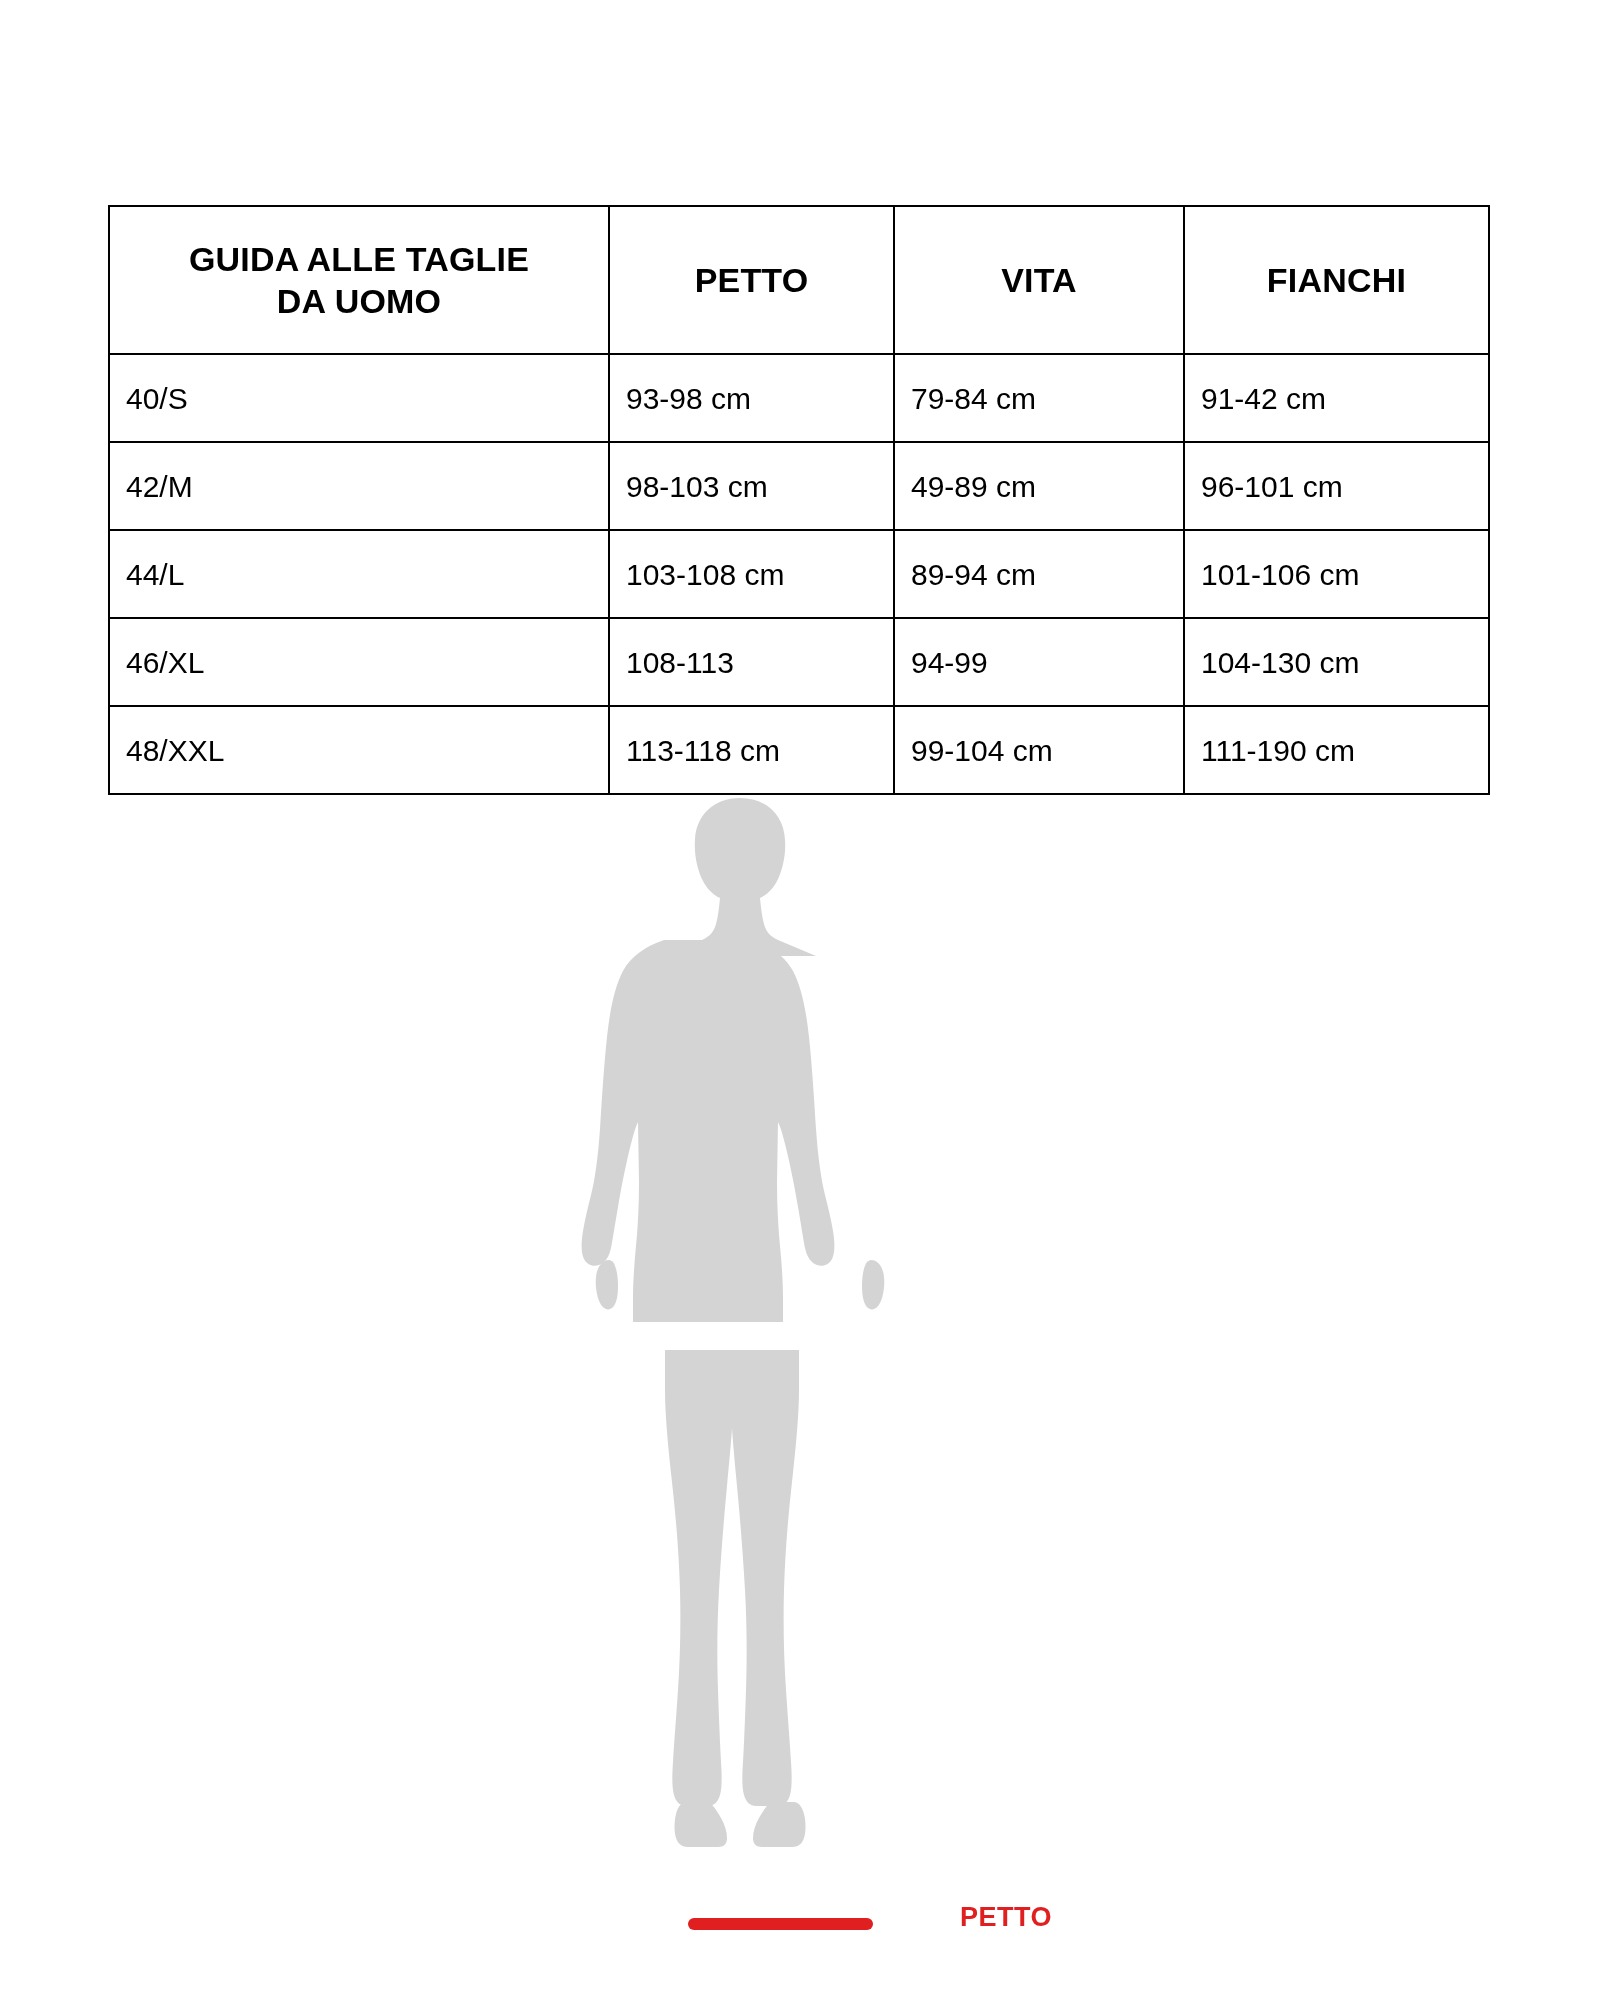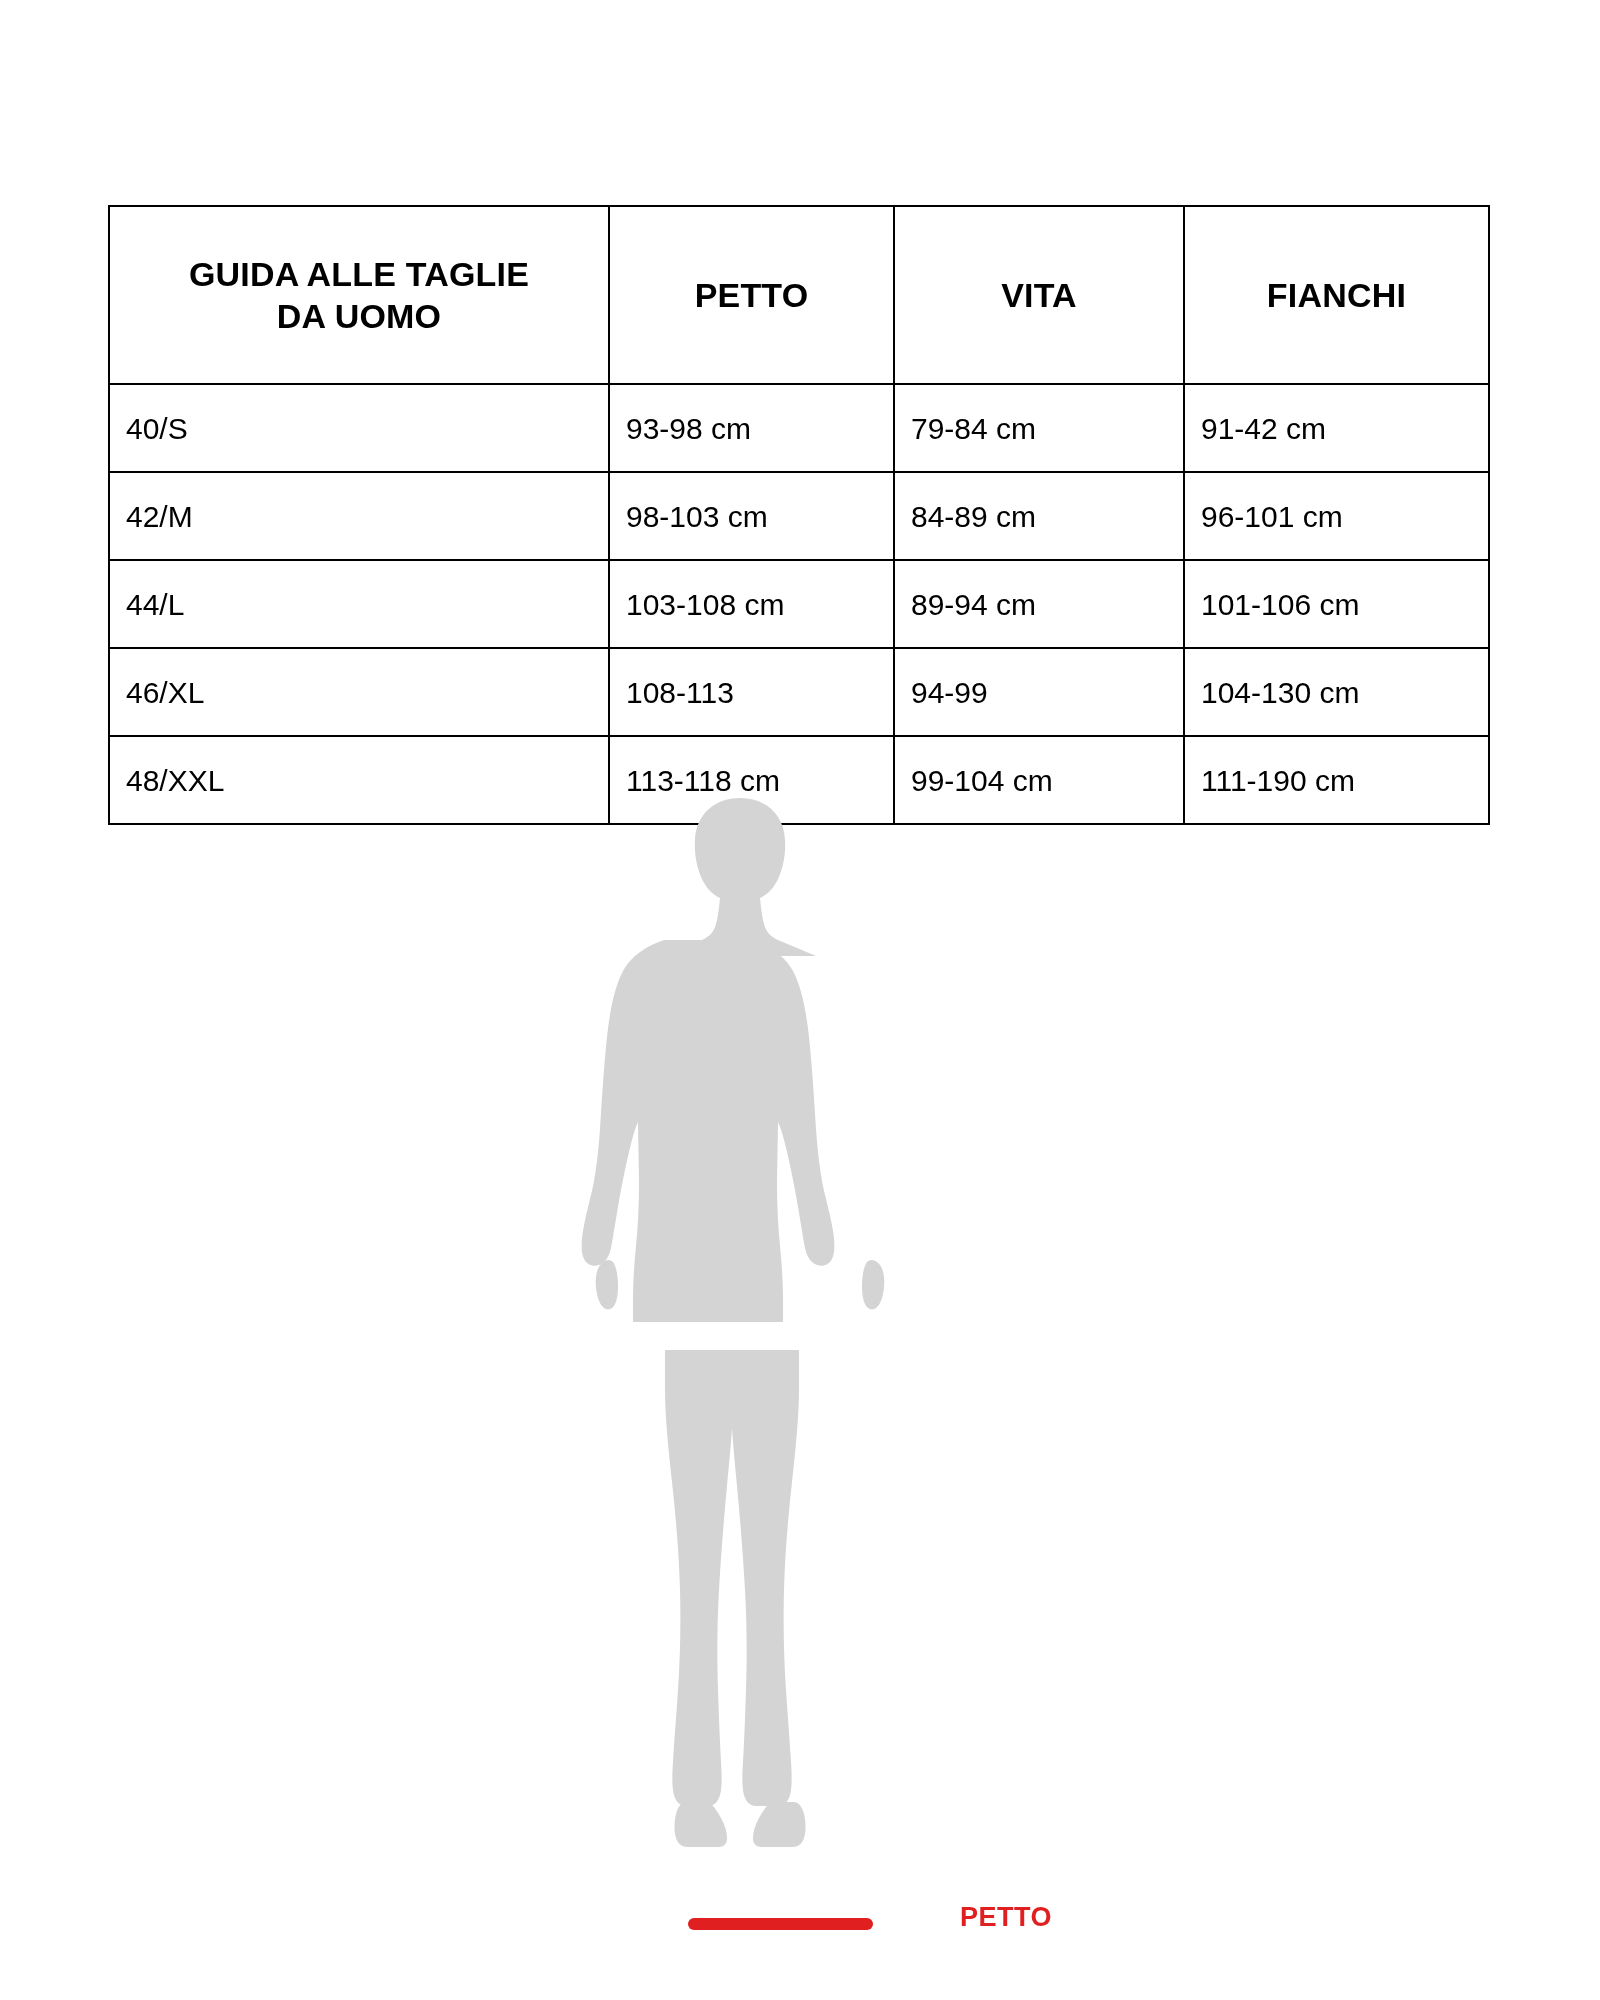--- a/index.html
+++ b/index.html
@@ -42,21 +42,21 @@
   col.c3 { width: 305px; }
 
   thead th {
     height: 146px;
     font-size: 34px;
     font-weight: bold;
     letter-spacing: 0.2px;
   }
   thead th.head-title {
     text-align: center;
-    padding: 15px 20px;
+    padding: 0 20px;
     line-height: 1.25;
   }
   thead th.head-col {
     text-align: center;
     padding: 0 16px;
   }
 
   tbody td {
     height: 54px;
     font-size: 30px;
@@ -132,21 +132,21 @@
     <tbody>
       <tr>
         <td>40/S</td>
         <td>93-98 cm</td>
         <td>79-84 cm</td>
         <td>91-42 cm</td>
       </tr>
       <tr>
         <td>42/M</td>
         <td>98-103 cm</td>
-        <td>84-89 cm</td>
+        <td>49-89 cm</td>
         <td>96-101 cm</td>
       </tr>
       <tr>
         <td>44/L</td>
         <td>103-108 cm</td>
         <td>89-94 cm</td>
         <td>101-106 cm</td>
       </tr>
       <tr>
         <td>46/XL</td>

